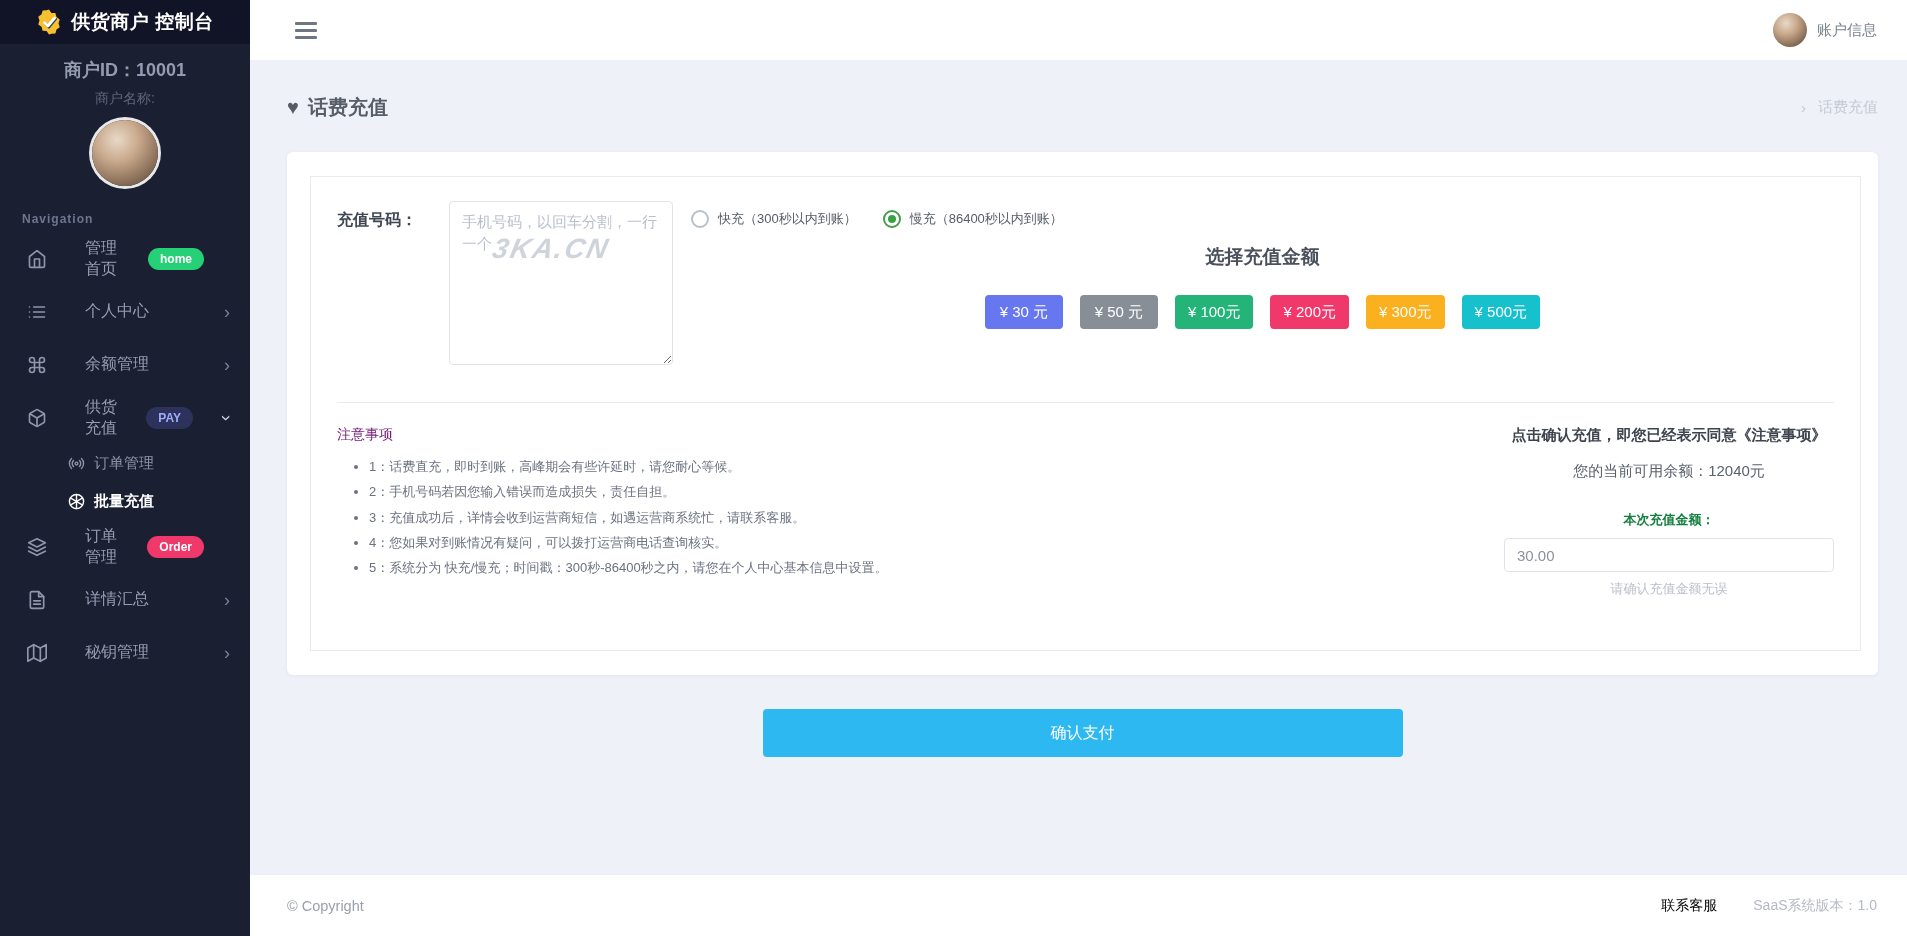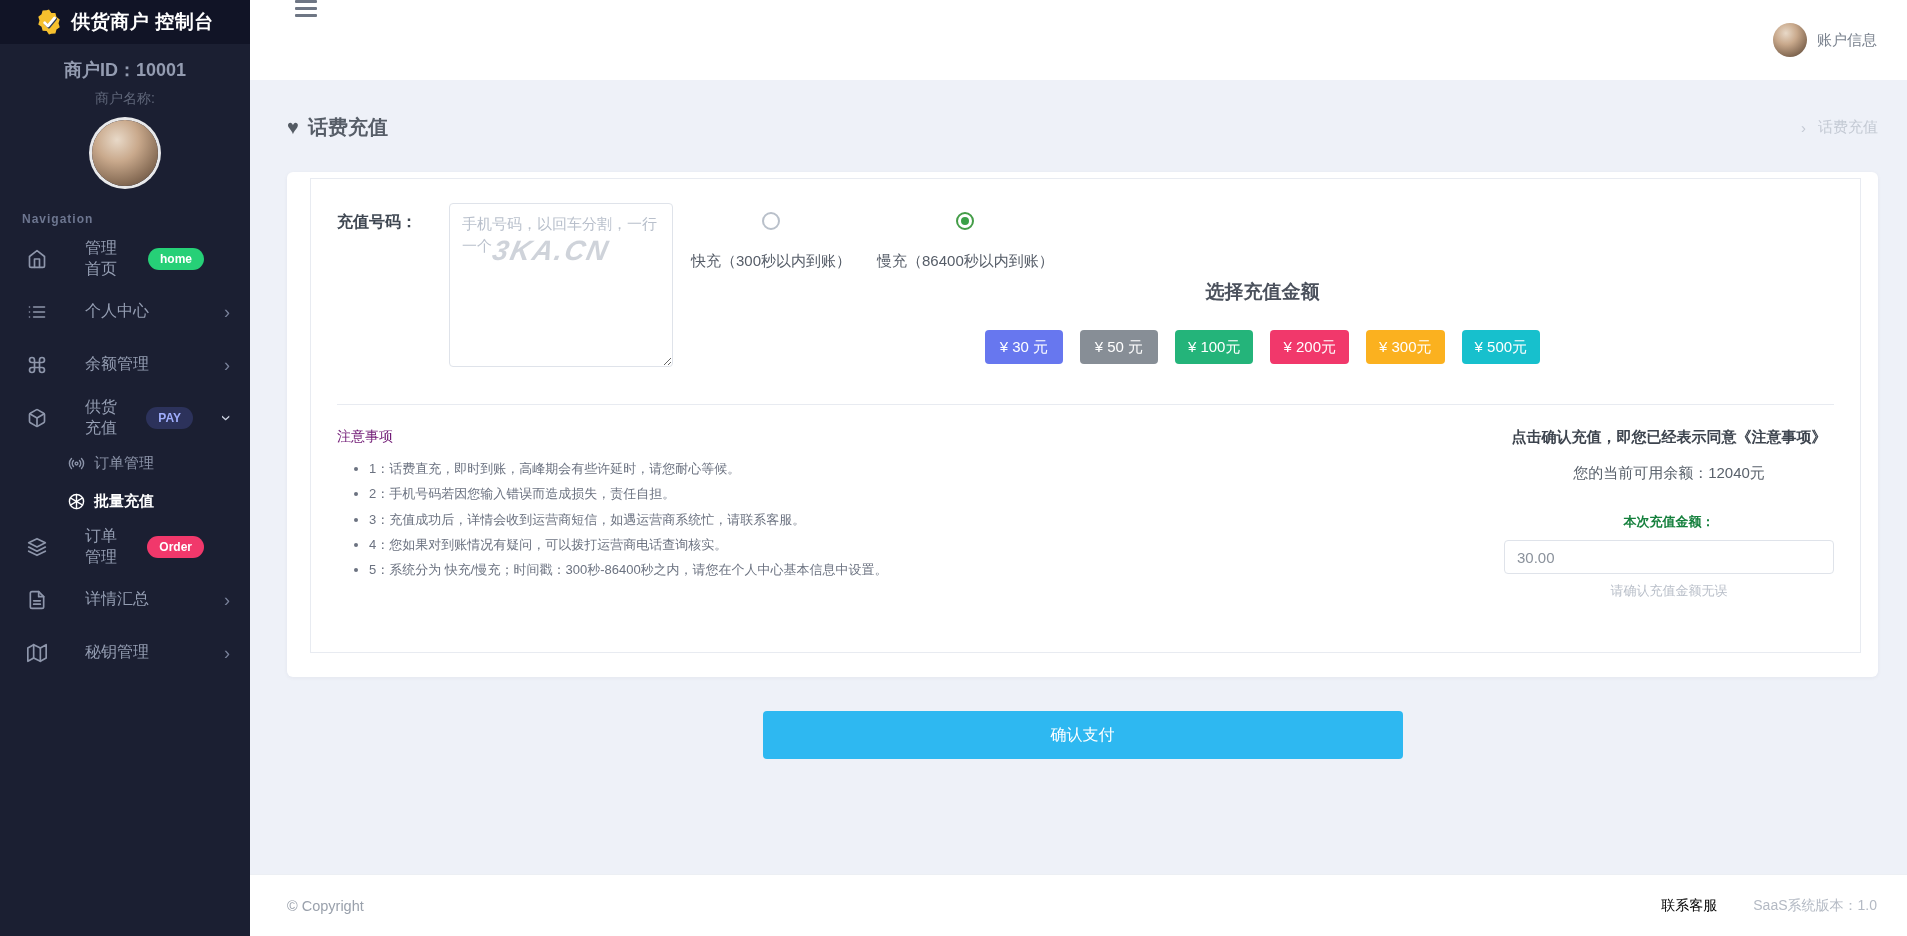--- a/index.html
+++ b/index.html
@@ -24,49 +24,49 @@
   .nav-sub.active .nav-ico { color:#ffffff; }
   .badge { margin-left:auto; font-size:12px; font-weight:bold; padding:4px 12px; border-radius:12px; color:#fff; }
   .badge-offset { margin-right:26px; }
   .badge-pay { background:rgba(103,119,239,0.22); color:#9fadfc; }
   .chev { margin-left:auto; color:#79819a; font-size:18px; line-height:1; }
   .chev.after-badge { margin-left:10px; }
   .chev-down { display:inline-block; transform:rotate(90deg); color:#cdd3e1; }
 
   
   .main { flex:1; display:flex; flex-direction:column; height:936px; }
-  .topbar { height:80px; background:#ffffff; display:flex; padding:0 30px 0 45px; }
+  .topbar { height:60px; background:#ffffff; display:flex; align-items:center; padding:0 30px 0 45px; }
   .hamburger { display:flex; flex-direction:column; gap:4px; cursor:pointer; }
   .hamburger span { width:22px; height:3px; background:#6e7684; border-radius:1px; }
   .account { margin-left:auto; display:flex; align-items:center; gap:10px; cursor:pointer; }
   .top-avatar { width:34px; height:34px; border-radius:50%;
      background:radial-gradient(circle at 38% 30%, #e8d9c8 0%, #c9a98c 35%, #8a6f58 70%, #4f3e33 100%); }
   .account-label { color:#7b838f; font-size:15px; }
 
   .content { flex:1; background:#eef1f8; padding:34px 29px 0 37px; }
   .page-header { display:flex; align-items:center; margin-bottom:31px; }
   .heart { color:#545b64; font-size:20px; margin-right:9px; }
   .page-title { color:#575e68; font-size:20px; font-weight:bold; }
   .breadcrumb { margin-left:auto; display:flex; align-items:center; gap:12px; color:#c3c9d3; font-size:15px; }
 
-  .card { background:#ffffff; border-radius:6px; box-shadow:0 1px 4px rgba(30,40,60,0.05); padding:6px 17px 24px 23px; }
+  .card { background:#ffffff; border-radius:6px; box-shadow:0 1px 4px rgba(30,40,60,0.05); padding:24px 17px 24px 23px; }
   .box { border:1px solid #e8ebf1; padding:24px 26px 52px 26px; }
   .box-top { display:flex; }
   .field-label { width:112px; padding-top:9px; color:#3f4752; font-size:16px; font-weight:bold; flex:0 0 112px; }
   .ta-wrap { position:relative; width:224px; flex:0 0 224px; }
   .ta-wrap textarea { width:224px; height:164px; border:1px solid #dfe3ea; border-radius:4px; padding:9px 12px; font-family:inherit; font-size:15px; color:#495057; line-height:1.45; outline:none; }
   .ta-wrap textarea::placeholder { color:#b9c0cc; }
   .watermark { position:absolute; top:32px; left:44px; font-size:28px; font-weight:bold; font-style:italic; color:#c7ccd4; transform:skewX(-12deg); letter-spacing:2px; pointer-events:none; white-space:nowrap; opacity:0.85; }
   .box-top-right { flex:1; padding-left:18px; display:flex; flex-direction:column; }
   .radio-row { display:flex; align-items:center; gap:26px; padding-top:9px; }
-  .radio-opt { display:flex; align-items:center; gap:22px; cursor:pointer; color:#565d68; font-size:15px;flex-direction:column; }
+  .radio-opt { display:flex; align-items:center; gap:9px; cursor:pointer; color:#565d68; font-size:13px; }
   .radio-circle { width:18px; height:18px; border-radius:50%; border:2px solid #b9c0ca; background:#fff; position:relative; flex:0 0 18px; }
   .radio-circle.checked { border-color:#449d48; }
   .radio-circle.checked::after { content:""; position:absolute; left:3px; top:3px; width:8px; height:8px; border-radius:50%; background:#3aa047; }
-  .choose-title { text-align:center; color:#4b515c; font-size:19px; font-weight:bold; margin-top:8px; }
+  .choose-title { text-align:center; color:#4b515c; font-size:19px; font-weight:bold; margin-top:16px; }
   .amount-row { display:flex; justify-content:center; gap:17px; margin-top:25px; }
   .amount-btn { min-width:78px; height:34px; border:none; border-radius:4px; color:#ffffff; font-size:15px; font-family:inherit; padding:0 13px; cursor:pointer; }
 
   .divider { border:none; border-top:1px solid #e8ebf1; margin-top:33px; }
 
   .box-bottom { display:flex; margin-top:23px; }
   .notes { flex:1; }
   .notes-title { color:#701a75; font-size:14px; margin-bottom:10px; }
   .notes ul { margin-left:32px; }
   .notes li { color:#6b7280; font-size:13px; line-height:1.95; }

